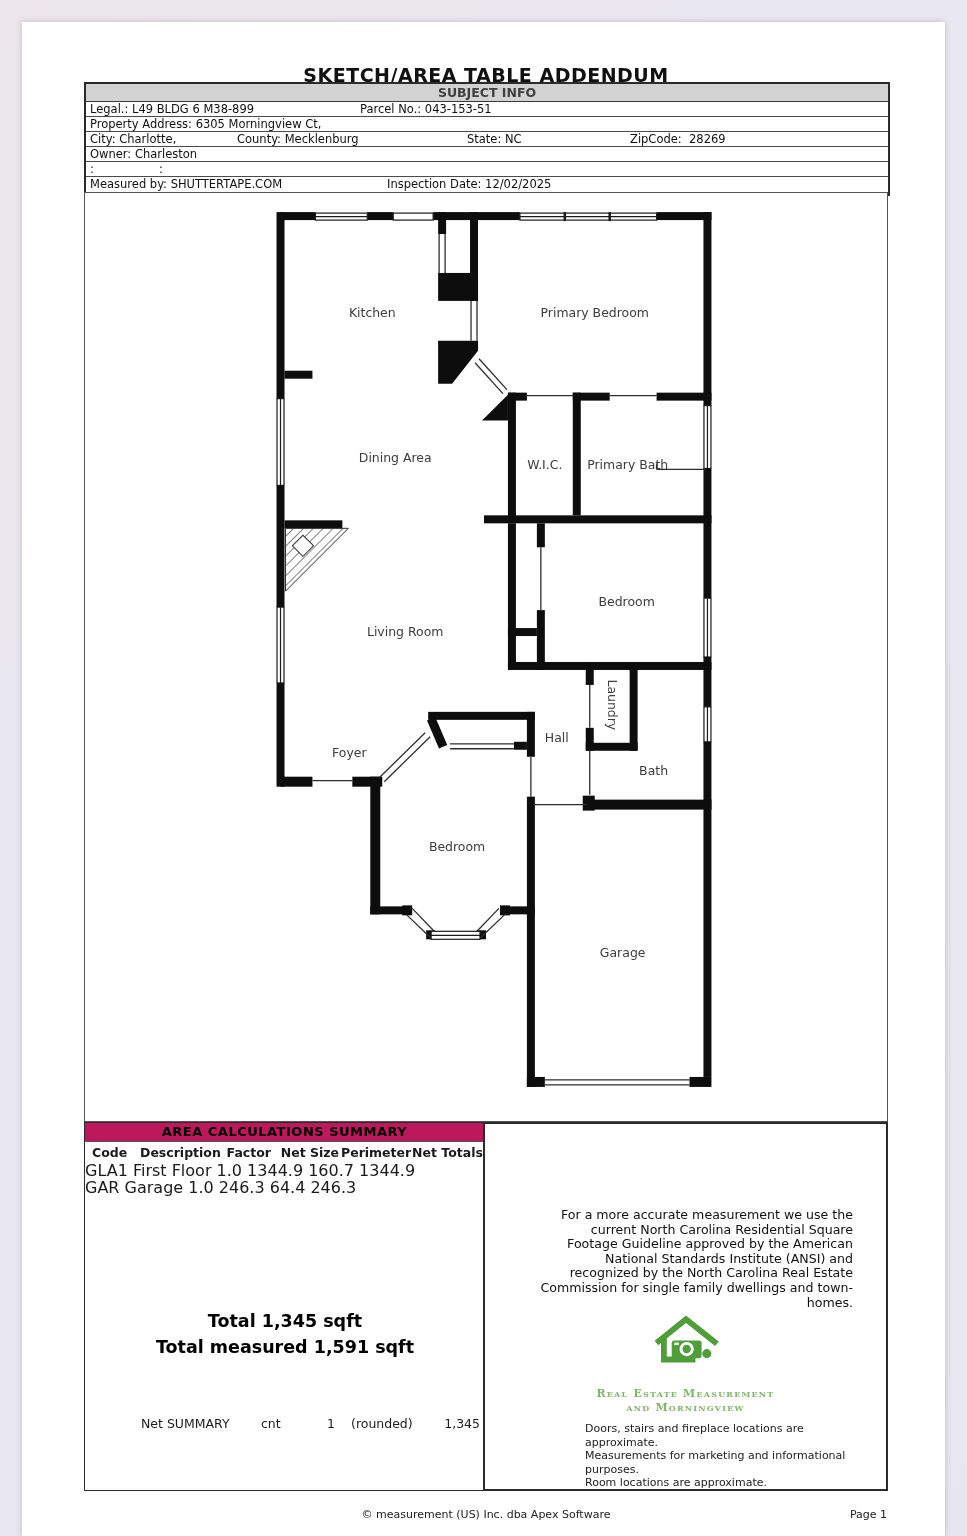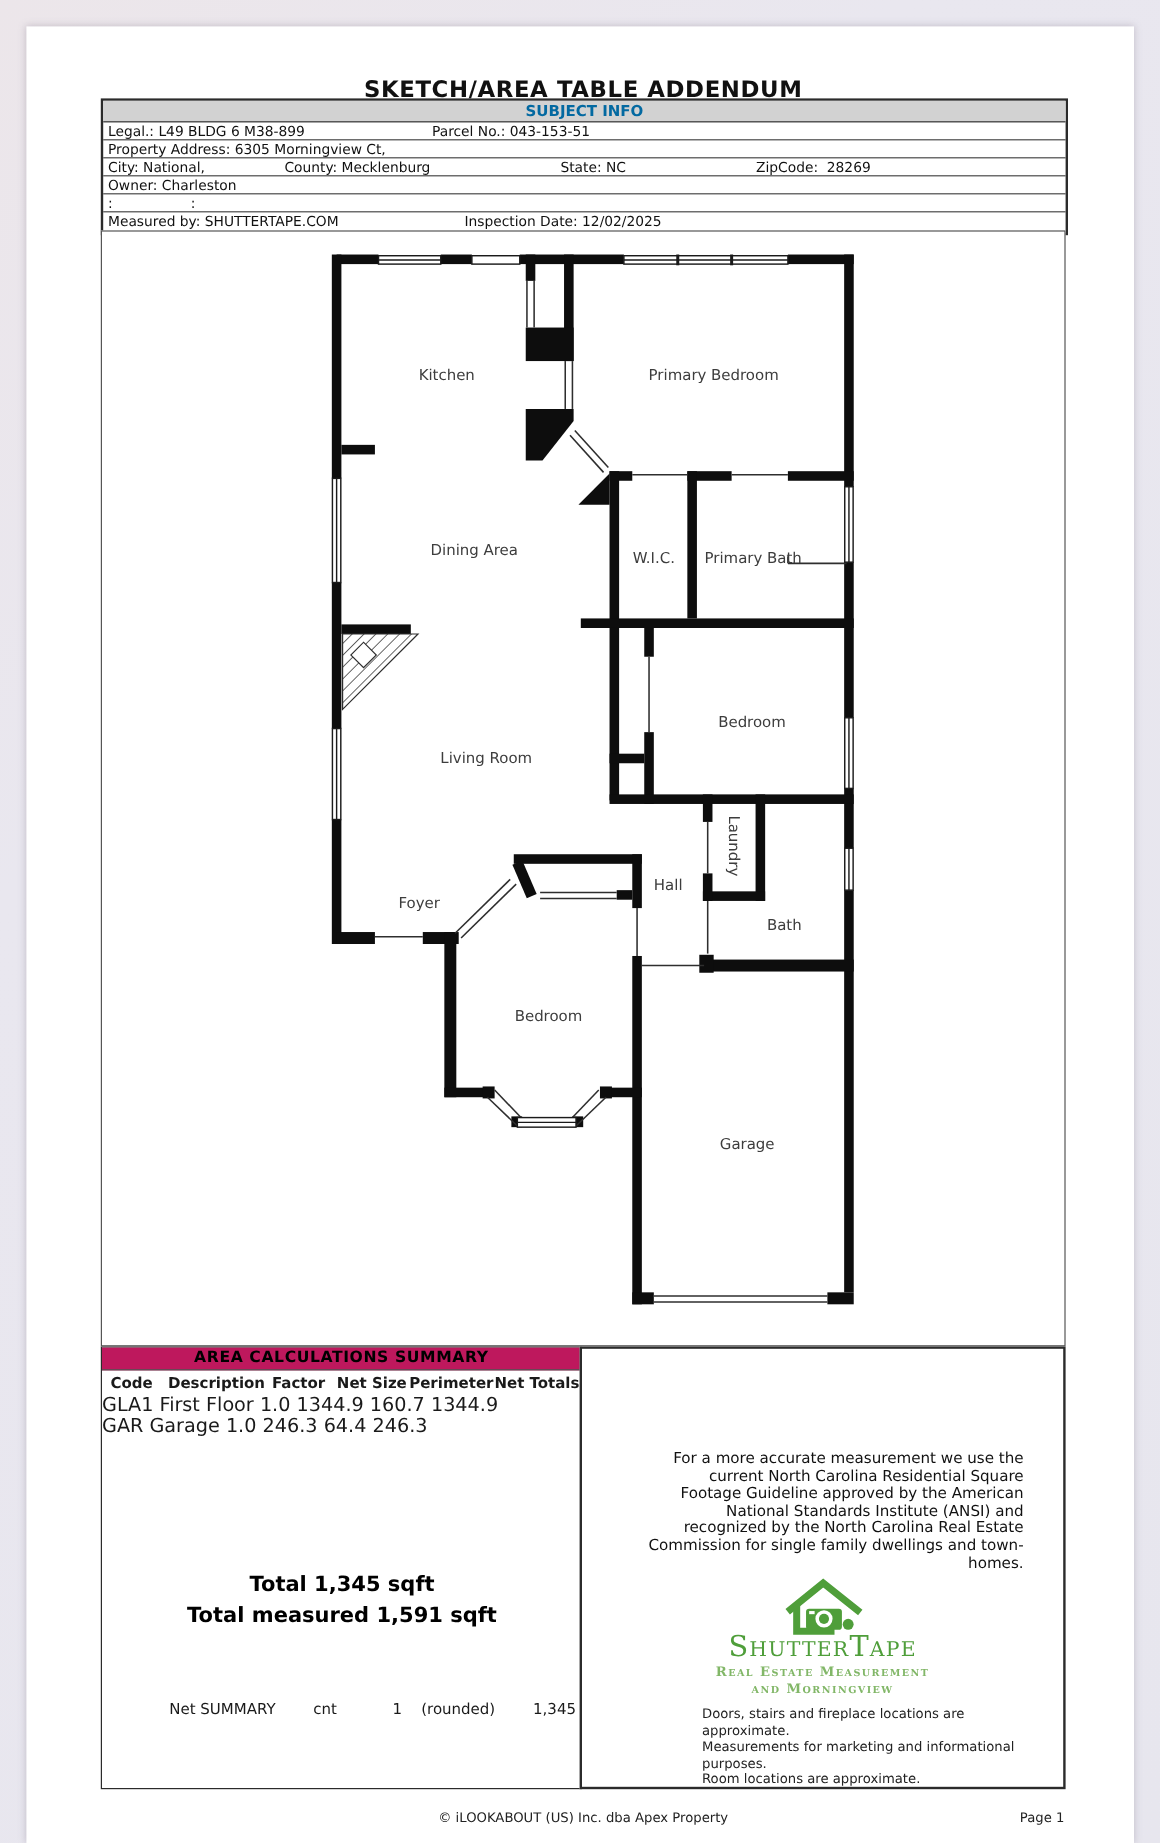--- a/index.html
+++ b/index.html
@@ -6,21 +6,21 @@
             font-family:"DejaVu Sans","Liberation Sans",sans-serif;color:#1a1a1a;}
   .backdrop{position:absolute;left:0;top:0;width:967px;height:1536px;
             background:linear-gradient(135deg,#ece6ea 0%,#e9e7ef 30%,#e7e6ee 100%);}
   .page{position:absolute;left:22px;top:22px;width:923px;height:1514px;background:#ffffff;
         box-shadow:0 0 6px rgba(120,110,130,.35);}
   .doc-title{position:absolute;left:62px;top:42px;width:804px;text-align:center;
              font-size:19px;font-weight:bold;letter-spacing:.5px;color:#111;}
   
   .si-table{position:absolute;left:62px;top:60px;width:802px;height:110px;border:2px solid #2b2b2b;background:#fff;}
   .si-head{position:absolute;left:0;top:0;width:100%;height:17px;background:#d2d2d2;border-bottom:1px solid #3a3a3a;
-           text-align:center;font-size:12.5px;font-weight:bold;line-height:17px;color:#0369a1;}
+           text-align:center;font-size:12.5px;font-weight:bold;line-height:17px;color:#404040;}
   .si-row{position:absolute;left:0;width:100%;height:15px;border-bottom:1px solid #4a4a4a;font-size:11.5px;}
   .si-row.last{border-bottom:none;}
   .si-row span{position:absolute;top:1px;white-space:pre;color:#111;}
   
   .sketch-box{position:absolute;left:62px;top:170px;width:802px;height:928px;border:1px solid #555;background:#fff;}
   .sketch-box svg{display:block;}
   
   .calc-box{position:absolute;left:62px;top:1100px;width:399px;height:367px;border:1px solid #2b2b2b;background:#fff;}
   .calc-head{position:absolute;left:0;top:0;width:100%;height:18px;background:#be185d;border-bottom:1px solid #555;
              text-align:center;font-size:13px;font-weight:bold;line-height:18px;letter-spacing:.5px;color:#000;}
@@ -70,21 +70,21 @@
   <div class="si-table">
     <div class="si-head">SUBJECT INFO</div>
     <div class="si-row" style="top:17px">
       <span style="left:4px">Legal.: L49 BLDG 6 M38-899</span>
       <span style="left:274px">Parcel No.: 043-153-51</span>
     </div>
     <div class="si-row" style="top:32px">
       <span style="left:4px">Property Address: 6305 Morningview Ct,</span>
     </div>
     <div class="si-row" style="top:47px">
-      <span style="left:4px">City: National,</span>
+      <span style="left:4px">City: Charlotte,</span>
       <span style="left:151px">County: Mecklenburg</span>
       <span style="left:381px">State: NC</span>
       <span style="left:544px">ZipCode:  28269</span>
     </div>
     <div class="si-row" style="top:62px">
       <span style="left:4px">Owner: Charleston</span>
     </div>
     <div class="si-row" style="top:77px">
       <span style="left:4px">:</span>
       <span style="left:73px">:</span>
@@ -296,25 +296,24 @@
           <path d="M18,45 L60,11 L104,46"></path>
           <path d="M26,42 L26,73 L70,73"></path>
         </g>
         <rect x="38" y="44" width="46" height="27" rx="4" fill="#4f9e3a"></rect>
         <circle cx="61" cy="57" r="11" fill="#ffffff"></circle>
         <circle cx="61" cy="57" r="6.5" fill="#4f9e3a"></circle>
         <rect x="42" y="47" width="7" height="4" fill="#ffffff"></rect>
         <circle cx="92" cy="64" r="7" fill="#4f9e3a"></circle>
       </svg>
     </div>
-    <div class="logo-word" style="color:#4f9e3a">ShutterTape</div>
     <div class="logo-sub1" style="color:#82b768">Real Estate Measurement</div>
     <div class="logo-sub2" style="color:#82b768">and Morningview</div>
     <div class="disclaimers">
       <div>Doors, stairs and fireplace locations are approximate.</div>
       <div>Measurements for marketing and informational purposes.</div>
       <div>Room locations are approximate.</div>
     </div>
   </div>
 
-  <div class="footer-copy">© iLOOKABOUT (US) Inc. dba Apex Property</div>
+  <div class="footer-copy">© measurement (US) Inc. dba Apex Software</div>
   <div class="footer-page">Page 1</div>
 </div>
 
 </body></html>

